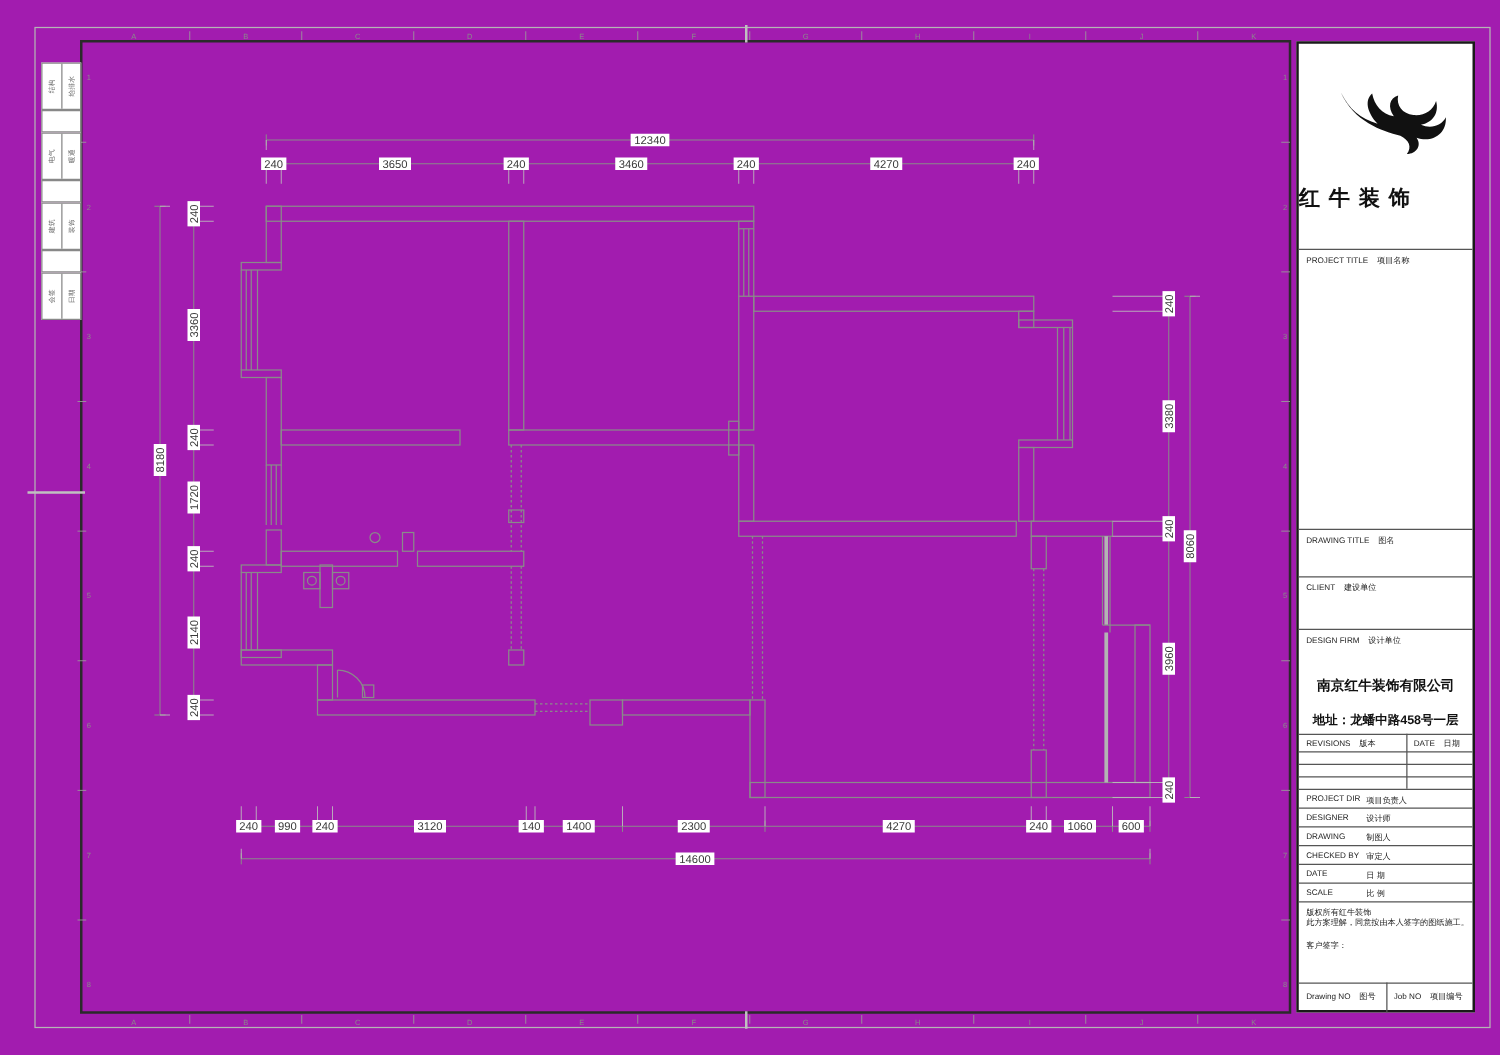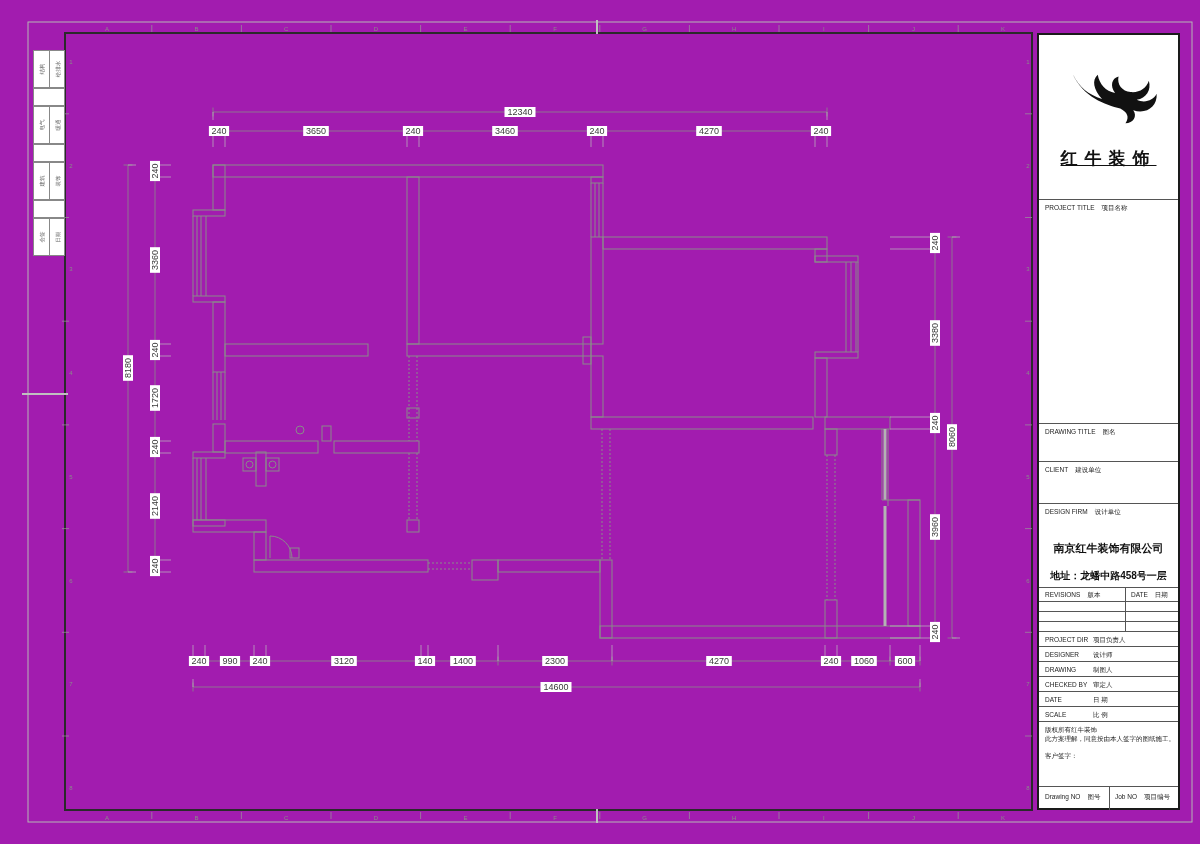--- a/index.html
+++ b/index.html
@@ -6,22 +6,22 @@
   #sheet{position:relative;width:1200px;height:844px;background:#a21caf;overflow:hidden;
          font-family:"Liberation Sans", sans-serif;}
   svg text{font-family:"Liberation Sans", sans-serif;}
   
   #title-block{position:absolute;left:1037px;top:33px;width:143px;height:777px;
                border:2px solid #1a1a1a;box-sizing:border-box;background:#fff;}
   .tb-line{position:absolute;left:0;width:100%;height:0;border-top:1px solid #555;}
   .tb-label{position:absolute;left:6px;font-size:6.5px;color:#222;white-space:nowrap;letter-spacing:0;}
   .tb-label .zh{margin-left:7px;}
   .tb-center{position:absolute;left:0;width:100%;text-align:center;color:#111;font-weight:bold;margin-top:16px;}
-  .logo-text{position:absolute;top:112px;left:0;width:100%;text-align:center;font-size:17px;
-             font-weight:bold;letter-spacing:7px;color:#111;font-family:"Liberation Serif", serif;text-decoration:underline;}
+  .logo-text{position:absolute;top:112px;left:0;width:100%;text-align:left;font-size:17px;
+             font-weight:bold;letter-spacing:7px;color:#111;font-family:"Liberation Serif", serif;}
   .rev-vline{position:absolute;top:552px;left:86px;width:0;height:44px;border-left:1px solid #555;}
   .field-zh{position:absolute;left:48px;}
   
   #sig-strip{position:absolute;left:33px;top:50px;width:32px;}
   .sig-box{position:relative;width:32px;border:1px solid #888;box-sizing:border-box;background:#fff;}
   .sig-cell{position:absolute;top:0;height:100%;width:16px;overflow:hidden;}
   .sig-cell span{position:absolute;left:50%;top:50%;transform:translate(-50%,-50%) rotate(-90deg);
                  font-size:5.5px;color:#666;white-space:nowrap;}
   .sig-div{position:absolute;left:15px;top:0;height:100%;width:0;border-left:1px solid #888;}
 </style>

